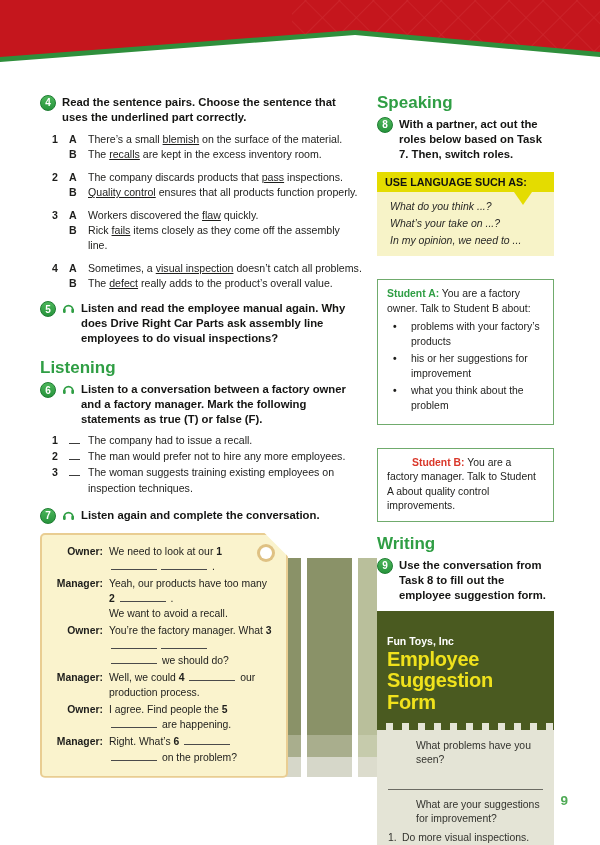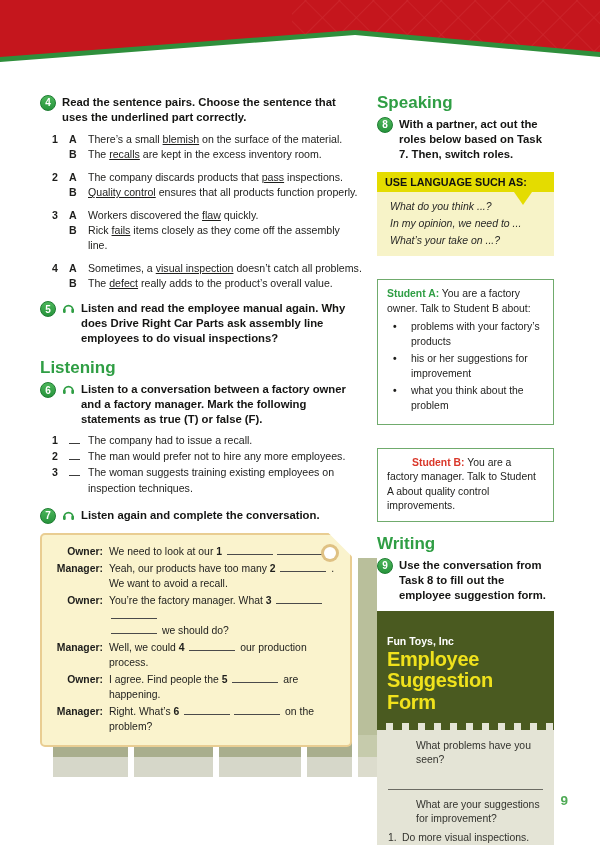--- a/index.html
+++ b/index.html
@@ -23,21 +23,21 @@
   .pairs{margin-top:7px;}
   .pairrow{display:grid;grid-template-columns:15px 17px 1fr;column-gap:2px;
            font-size:10.6px;line-height:1.42;}
   .pair{margin:0 0 8px 12px;}
   .pnum,.plet{font-weight:bold;}
   
   .strow{display:grid;grid-template-columns:15px 17px 1fr;column-gap:2px;
          font-size:10.6px;line-height:1.42;margin:0 0 1px 12px;}
   .blank-xs{display:inline-block;width:11px;border-bottom:1px solid #3c3c3c;height:9px;}
   
-  .tag{position:relative;margin-top:8px;width:312px;background:#faf3cd;
+  .tag{position:relative;margin-top:8px;width:248px;background:#faf3cd;
        border:2px solid #e9cd92;border-radius:5px;
        clip-path:polygon(0 0,calc(100% - 24px) 0,100% 24px,100% 100%,0 100%);
        padding:9px 12px 9px 5px;box-sizing:border-box;z-index:2;}
   .tag-hole{position:absolute;top:12px;right:14px;width:12px;height:12px;
        border-radius:50%;background:#fff;box-shadow:0 0 0 3px #dfc183;}
   .trow{display:grid;grid-template-columns:56px 1fr;column-gap:6px;
         font-size:10.4px;line-height:1.45;margin-bottom:2px;}
   .tlabel{font-weight:bold;text-align:right;}
   .blank{display:inline-block;width:46px;border-bottom:1px solid #4a4a4a;height:9px;margin:0 2px;}
   
@@ -241,22 +241,22 @@
 
   <div class="ex-head">
     <span class="circle-num">8</span>
     <span>With a partner, act out the roles below based on Task 7. Then, switch roles.</span>
   </div>
 
   <div class="ul-box">
     <div class="ul-head"><span>USE LANGUAGE SUCH AS:</span><span class="ul-tail"></span></div>
     <div class="ul-body">
       <div>What do you think ...?</div>
+      <div>What’s your take on ...?</div>
       <div>In my opinion, we need to ...</div>
-      <div>What’s your take on ...?</div>
     </div>
   </div>
 
   <div class="stu-box">
     <span class="sa-label">Student A:</span><span> You are a factory owner. Talk to Student B about:</span>
     <div class="bullets">
       <div class="bullet">
           <span class="dot">•</span>
           <span>problems with your factory’s products</span>
         </div>

